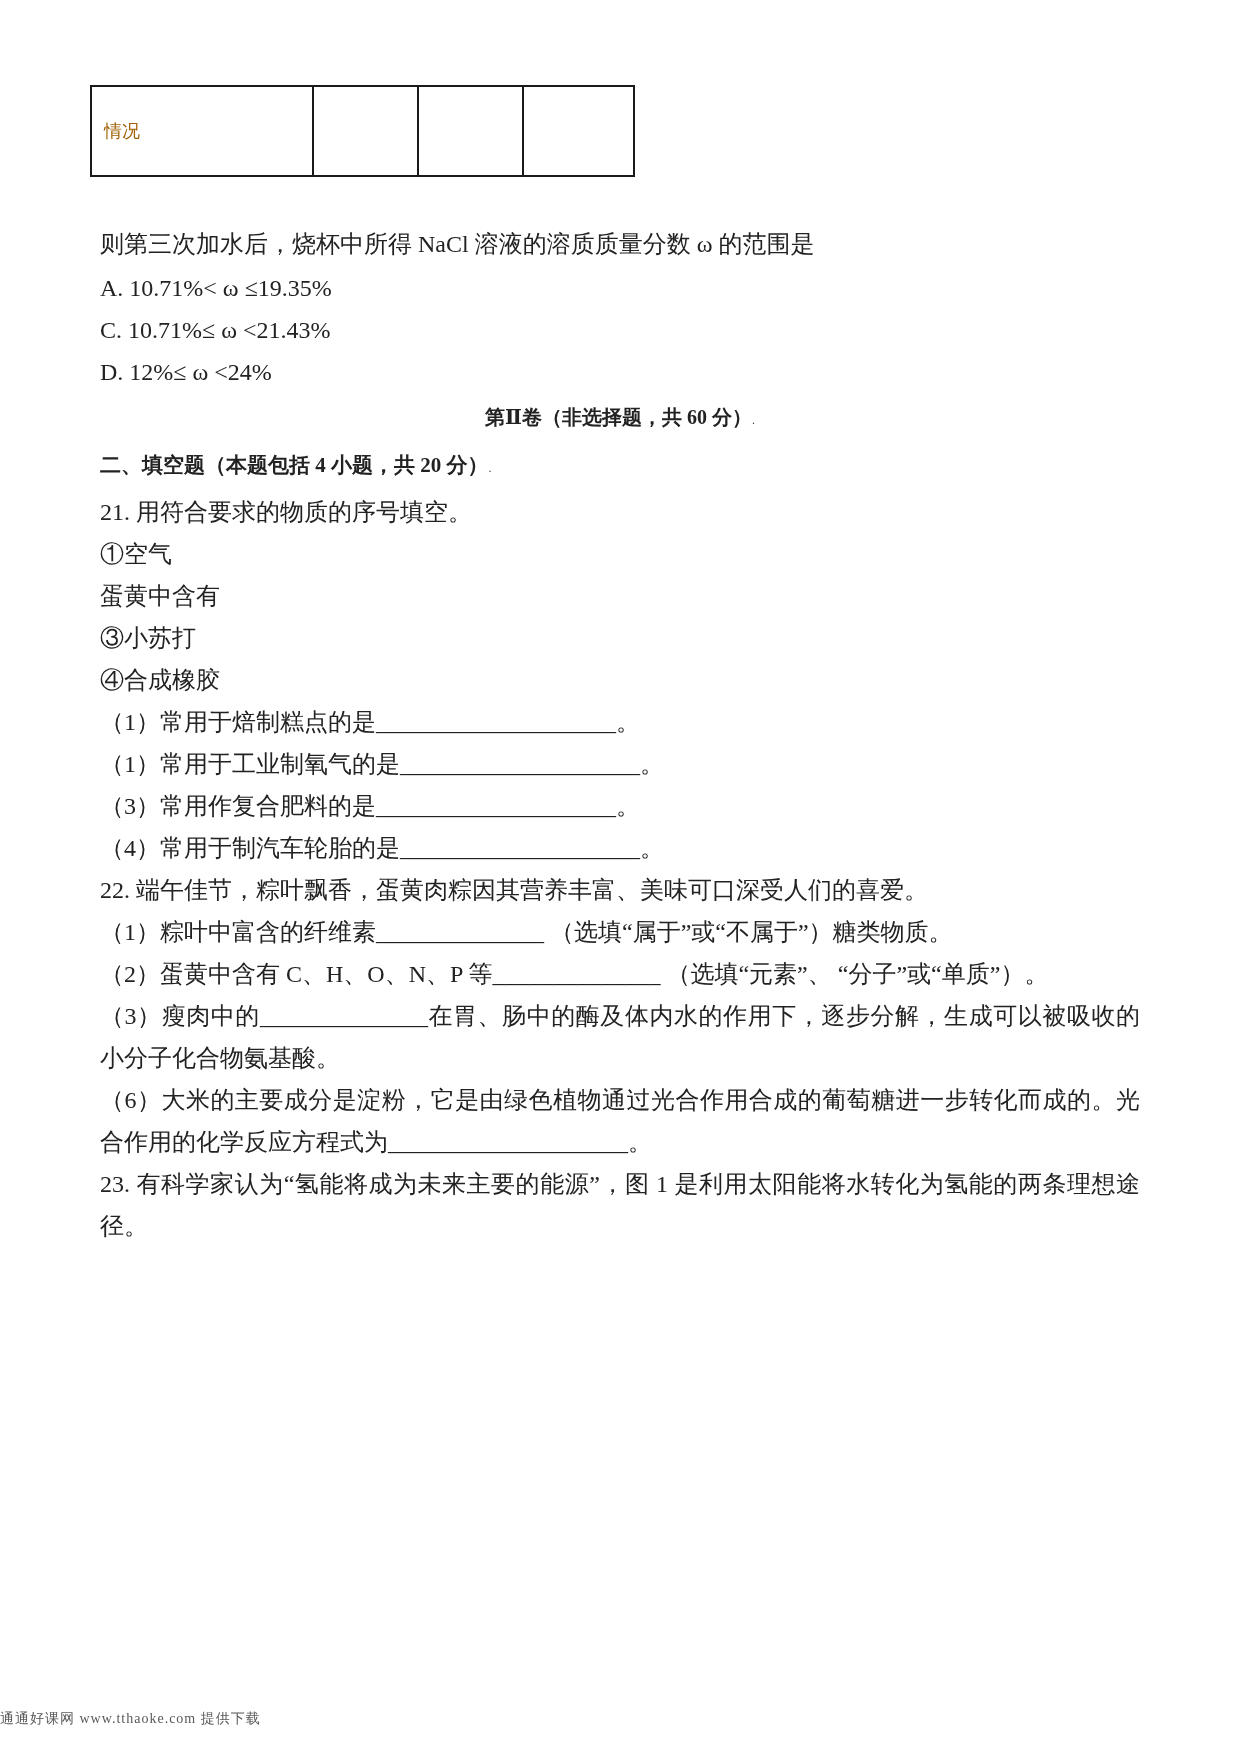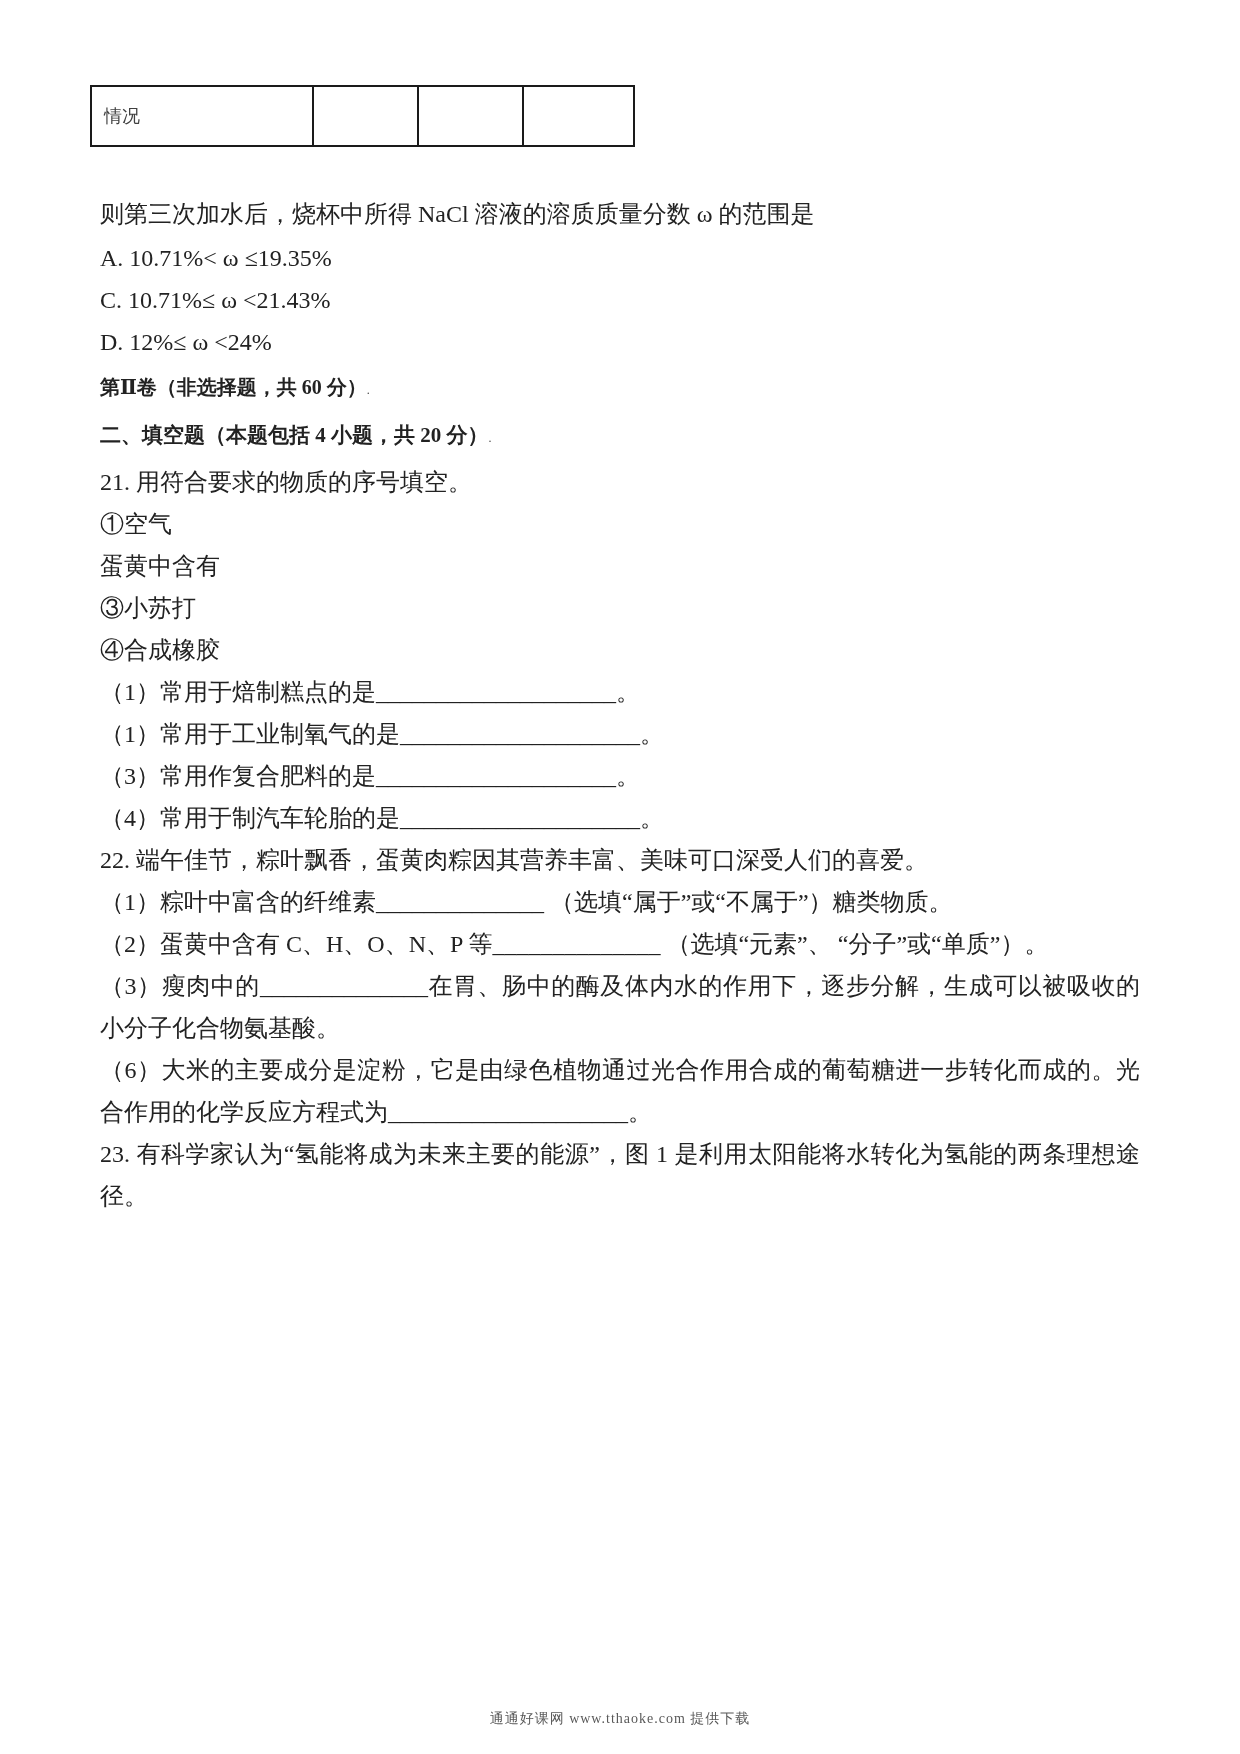--- a/index.html
+++ b/index.html
@@ -21,62 +21,63 @@
   }
   table.frag {
     border-collapse: collapse;
     margin-left: -10px;
     margin-bottom: 46px;
   }
   table.frag td {
     border: 2px solid #1a1a1a;
     height: 58px;
     font-size: 18px;
-    padding: 0 12px;
+    padding: 15px 12px;
     vertical-align: middle;
-    color: #404040;
+    color: #a16207;
     margin-left: 24px;
   }
   td.col1 { width: 196px; }
   td.col2 { width: 79px; }
   td.col3 { width: 79px; }
   td.col4 { width: 85px; }
 
   p.line {
     margin: 0;
     font-size: 24px;
     line-height: 42px;
     text-align: justify;
   }
   p.spacer-after {
     margin-bottom: 2px;
   }
   .heading-center {
     margin: 2px 0 0 0;
+    text-align: center;
     font-weight: bold;
     font-size: 20px;
     line-height: 44px;
   }
   .heading-left {
     margin: 0;
     font-weight: bold;
     font-size: 21px;
     line-height: 46px;
   }
   .heading-suffix {
     font-weight: normal;
     font-size: 12px;
     color: #444444;
   }
   .footer {
     position: absolute;
     left: 0;
     right: 0;
     bottom: 26px;
-    text-align: center;
+    text-align: left;
     font-size: 14px;
     color: #595959;
     letter-spacing: 1px;
     margin-top: 48px;
   }
 </style>
 </head>
 <body>
 
 <div class="page">

